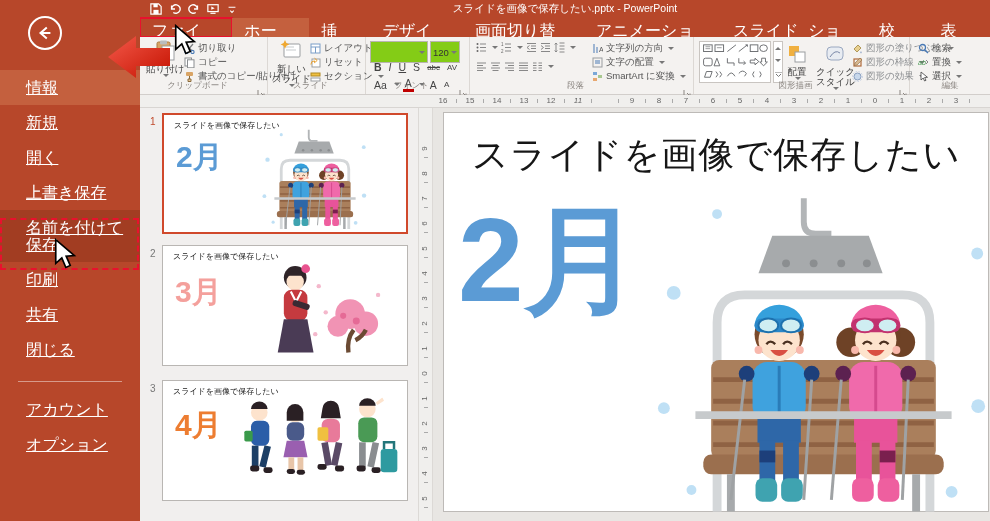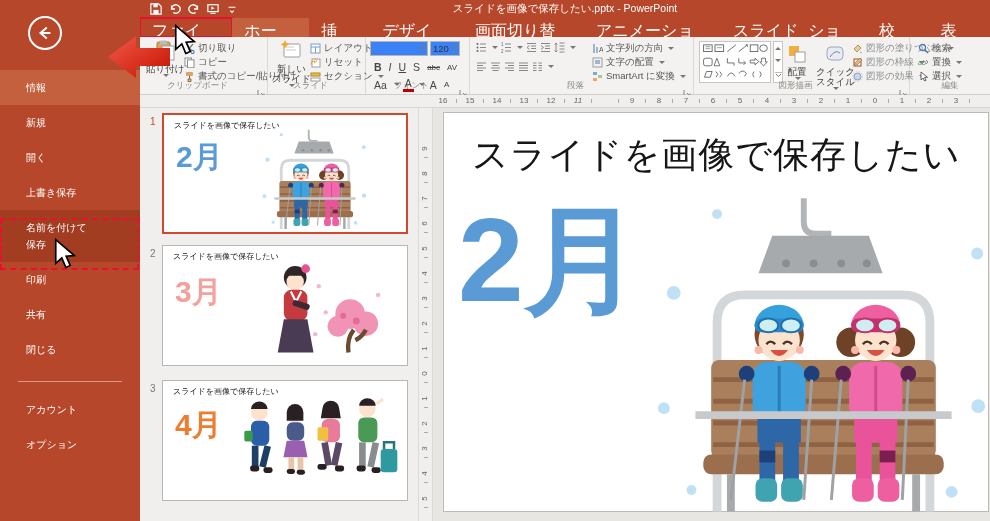--- a/index.html
+++ b/index.html
@@ -5,21 +5,21 @@
   * { margin:0; padding:0; box-sizing:border-box; }
   html,body { width:990px; height:521px; overflow:hidden; background:#fff;
     font-family:"Liberation Sans","DejaVu Sans",sans-serif; }
   .screen { position:absolute; left:0; top:0; width:990px; height:521px; background:#fff; }
 
   
   .sidebar { position:absolute; left:0; top:0; width:140px; height:521px; background:#b7472a; z-index:40; }
   .back-btn { position:absolute; left:28px; top:16px; width:34px; height:34px; border:2px solid #fff; border-radius:50%; color:#fff; display:flex; align-items:center; justify-content:center; cursor:default; }
   .back-btn svg { width:18px; height:18px; }
   .bs-menu { position:absolute; left:0; top:70px; width:140px; }
-  .bs-item { color:#fff; font-size:10px; padding:9px 8px 9px 26px; white-space:pre-line; line-height:17px; }
+  .bs-item { color:#fff; font-size:16px; padding:9px 8px 9px 26px; white-space:pre-line; line-height:17px;text-decoration:underline; }
   .bs-item.highlight { background:#c4603e; }
   .bs-item.annotated { background:#a23d22; position:relative; }
   .bs-divider { border-top:1px solid rgba(255,255,255,.45); margin:14px 18px 10px 18px; height:0; padding:0; }
   .saveas-dash { position:absolute; left:0px; top:218px; width:139px; height:52px; border:2px dashed #e8112d; z-index:60; pointer-events:none; }
 
   
   .titlebar { position:absolute; left:140px; top:0; width:850px; height:18px; background:#b7472a; }
   .qat { position:absolute; left:10px; top:1px; display:flex; align-items:center; gap:7px; height:16px; }
   .qat .qicon { display:flex; align-items:center; color:#fff; }
   .qat svg { width:12px; height:12px; }
@@ -37,21 +37,21 @@
   .ribbon { position:absolute; left:140px; top:37px; width:850px; height:58px; background:#f4f2f0; border-bottom:1px solid #d2cecb; }
   .rgroup { position:absolute; top:0; height:57px; border-right:1px solid #dcd8d4; }
   .glabel { position:absolute; bottom:2px; left:0; right:12px; text-align:center; font-size:8.5px; color:#8a8580; }
   .launcher { position:absolute; right:2px; bottom:3px; width:8px; height:8px; }
   .launcher svg { width:8px; height:8px; }
   .bigbtn { position:absolute; top:3px; display:flex; flex-direction:column; align-items:center; font-size:9.5px; color:#444; text-align:center; line-height:10px; }
   .bigbtn svg { width:22px; height:22px; margin-bottom:2px; }
   .smallrow { position:absolute; font-size:9.5px; color:#555; display:flex; align-items:center; gap:3px; white-space:nowrap; }
   .smallrow svg { width:11px; height:11px; }
   .caret { display:inline-block; width:0; height:0; border-left:3px solid transparent; border-right:3px solid transparent; border-top:3.5px solid #777; margin-left:2px; }
-  .combo { background:#3b82f6; border:1px solid #b9b5b1; height:15px; font-size:9.5px; color:#333; display:flex; align-items:center; padding:0 2px; }
+  .combo { background:#84cc16; border:1px solid #b9b5b1; height:22px; font-size:9.5px; color:#333; display:flex; align-items:center; padding:0 2px; }
   .combo .caret { margin-left:auto; }
   .fbtn { font-size:10.5px; color:#444; padding:0 2px; }
   .galbox { position:absolute; background:#fff; border:1px solid #c9c5c1; }
 
   
   .hruler { position:absolute; left:140px; top:95px; width:850px; height:13px; background:#f0efed; border-bottom:1px solid #d8d5d2; }
   .hruler .tick { position:absolute; top:1px; font-size:8px; color:#666; transform:translateX(-50%); }
   .hruler .dot { position:absolute; top:4px; width:1px; height:4px; background:#aaa; }
   .vruler { position:absolute; left:418px; top:108px; width:15px; height:413px; background:#f0efed; border-left:1px solid #dcd9d6; border-right:1px solid #dcd9d6; z-index:5; }
   .vruler .tick { position:absolute; left:3px; font-size:8px; color:#666; transform:rotate(-90deg); }

